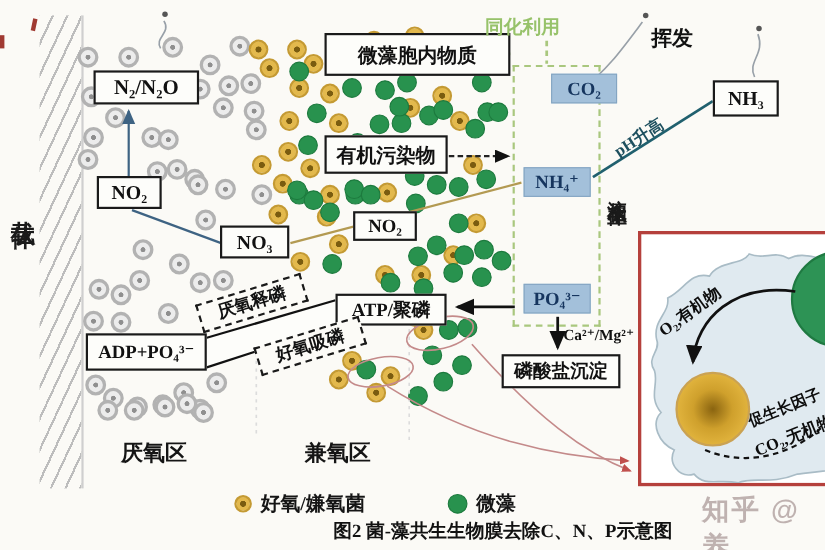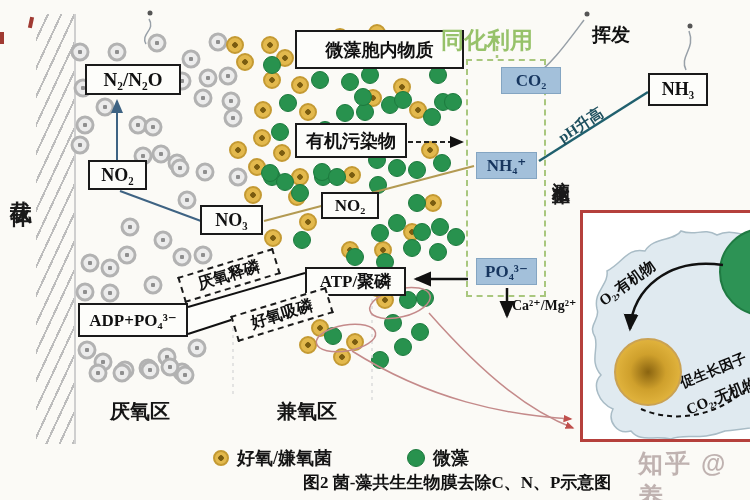--- a/index.html
+++ b/index.html
@@ -239,29 +239,30 @@
 
   <div class="box" style="left:85px;top:64px;width:96px;height:31px;font-size:19px;">N₂/N₂O</div>
   <div class="box" style="left:88px;top:160px;width:59px;height:30px;font-size:18px;">NO₂</div>
   <div class="box" style="left:200px;top:205px;width:63px;height:30px;font-size:18px;">NO₃</div>
   <div class="box" style="left:321px;top:192px;width:58px;height:27px;font-size:17px;">NO₂</div>
   <div class="box" style="left:295px;top:30px;width:169px;height:39px;font-size:18px;">微藻胞内物质</div>
   <div class="box" style="left:295px;top:123px;width:112px;height:35px;font-size:18px;">有机污染物</div>
   <div class="box" style="left:648px;top:73px;width:60px;height:33px;font-size:18px;">NH₃</div>
   <div class="box" style="left:78px;top:303px;width:110px;height:34px;font-size:17px;">ADP+PO₄³⁻</div>
   <div class="box" style="left:305px;top:267px;width:101px;height:29px;font-size:17px;">ATP/聚磷</div>
+  <div class="box" style="left:456px;top:322px;width:108px;height:31px;font-size:17px;">磷酸盐沉淀</div>
 
   <div class="rotbox" style="left:179px;top:262px;width:100px;height:27px;font-size:16px;transform:rotate(-17deg);">厌氧释磷</div>
   <div class="rotbox" style="left:232px;top:301px;width:100px;height:27px;font-size:16px;transform:rotate(-17deg);">好氧吸磷</div>
 
   <div class="bluebox" style="left:477px;top:67px;width:60px;height:27px;font-size:17px;margin-left:24px;">CO₂</div>
   <div class="bluebox" style="left:476px;top:152px;width:61px;height:27px;font-size:17px;">NH₄⁺</div>
   <div class="bluebox" style="left:476px;top:258px;width:61px;height:27px;font-size:17px;">PO₄³⁻</div>
 
-  <div class="lbl" style="left:441px;top:13px;font-size:23px;color:#97c26a;margin-top:12px;">同化利用</div>
+  <div class="lbl" style="left:441px;top:13px;font-size:17px;color:#97c26a;">同化利用</div>
   <div class="lbl" style="left:592px;top:22px;font-size:19px;">挥发</div>
   <div class="lbl" style="left:556px;top:116px;font-size:15px;color:#1d4f5e;transform:rotate(-33deg);">pH升高</div>
   <div class="vlabel" style="left:549px;top:167px;font-size:18px;letter-spacing:2px;">液相主体</div>
   <div class="lbl" style="left:512px;top:297px;font-size:14px;">Ca²⁺/Mg²⁺</div>
 
   <div class="zone" style="left:277px;top:398px;">兼氧区</div>
   <div class="zone" style="left:110px;top:398px;">厌氧区</div>
 
   <div class="legend-item" style="left:213px;top:446px;">
     <span class="legend-dot" style="width:12px;height:12px;border:2px solid #c49a33;background:radial-gradient(circle,#7a5c10 0 2.5px,#e3b94d 3px);"></span>

